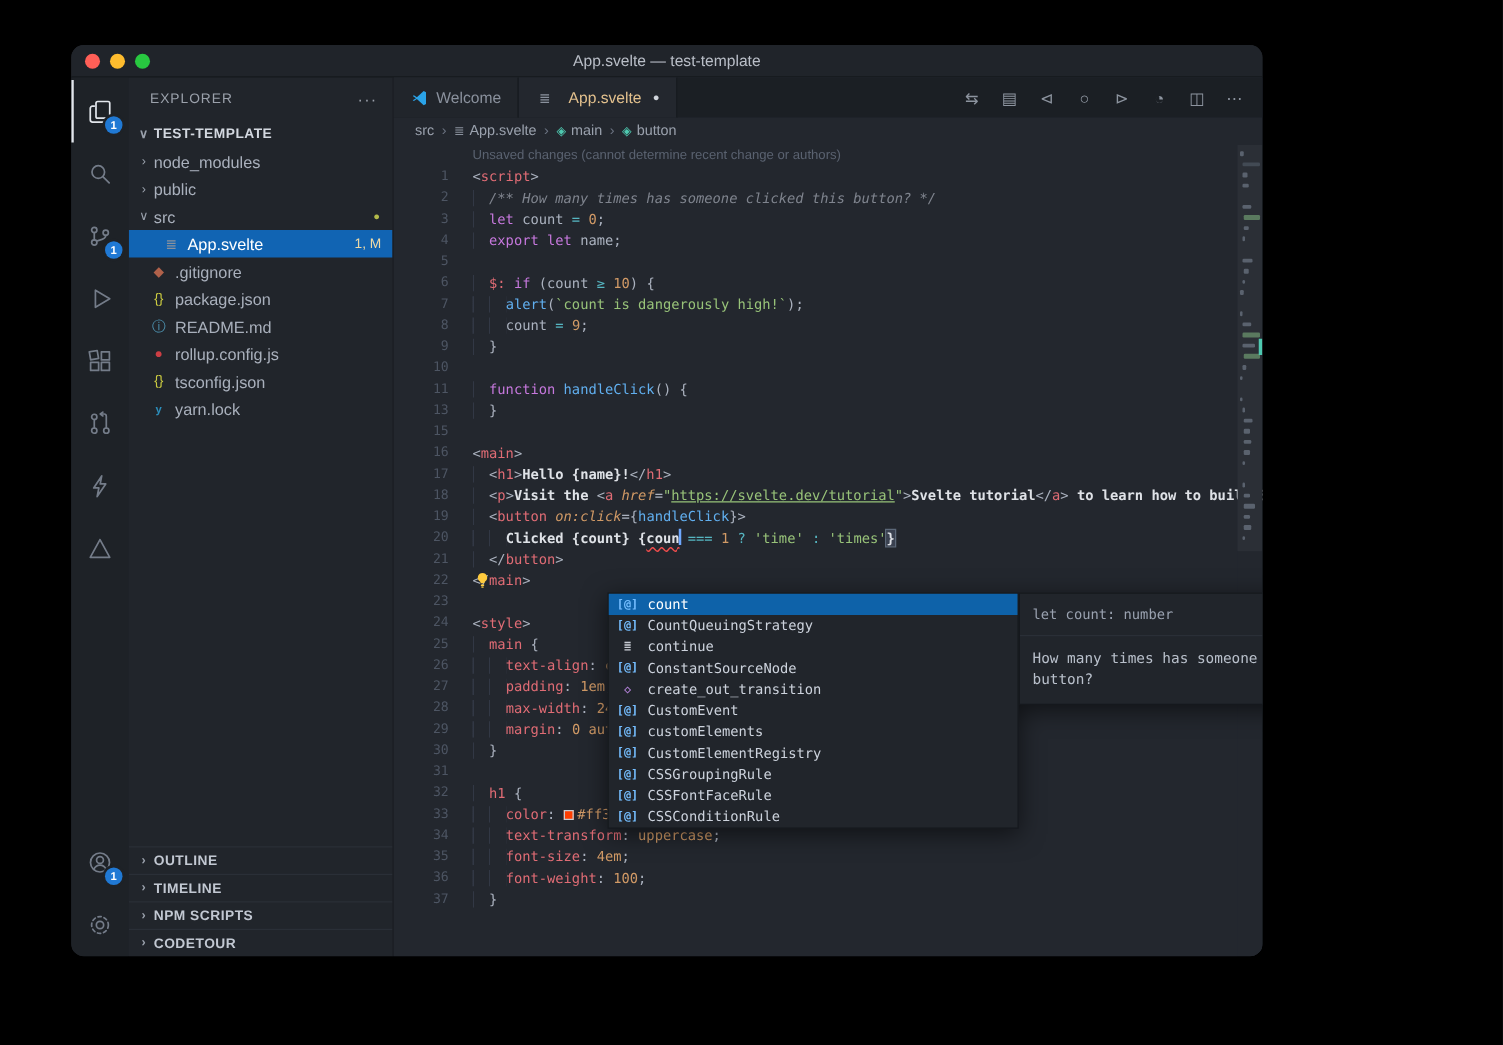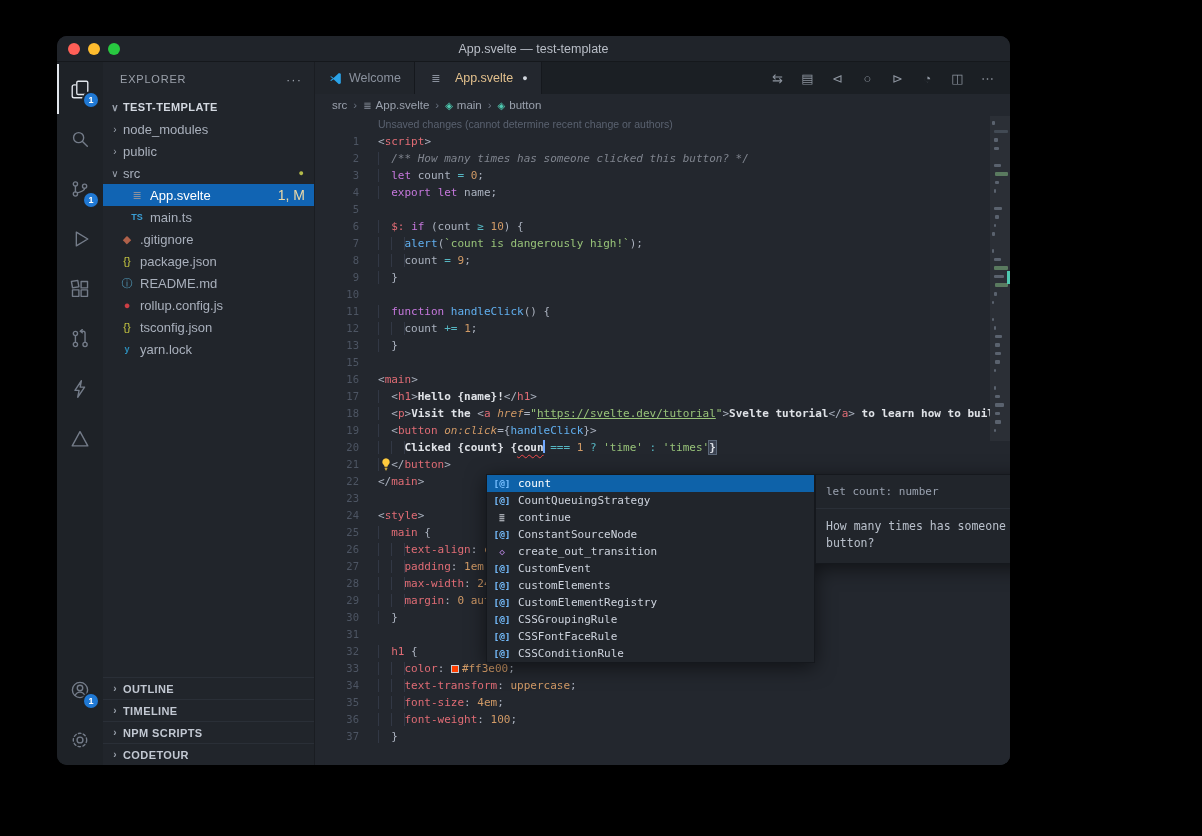--- a/index.html
+++ b/index.html
@@ -21,21 +21,21 @@
 
 .sidebar{width:212px;flex:0 0 212px;background:#21252b;display:flex;flex-direction:column;font-size:13px;color:#a9b0bc;border-right:1px solid #1a1d22;overflow:hidden;}
 .sb-header{height:34px;display:flex;align-items:center;padding:0 12px 0 17px;font-size:11px;letter-spacing:.8px;color:#9ba1ab;}
 .sb-more{margin-left:auto;font-size:13px;letter-spacing:1px;cursor:pointer;}
 .project-row{height:22px;display:flex;align-items:center;padding-left:4px;font-weight:700;font-size:11px;letter-spacing:.4px;color:#d3d8e0;cursor:pointer;}
 .chev{width:16px;flex:0 0 16px;text-align:center;color:#9aa1ac;font-size:10px;}
 .tree-row{height:22px;display:flex;align-items:center;cursor:pointer;white-space:nowrap;font-size:13px;}
 .tree-row.selected{background:#1164b3;color:#fff;}
 .ficon{width:16px;flex:0 0 16px;margin-right:5px;text-align:center;font-size:11px;}
 .tsbadge{font-size:9px;font-weight:700;}
-.meta{margin-left:auto;padding-right:9px;font-size:14px;color:#ecd9a8;}
+.meta{margin-left:auto;padding-right:9px;font-size:11px;color:#ecd9a8;}
 .gitdot{margin-left:auto;padding-right:10px;color:#b3ba4a;font-size:9px;}
 .sb-spacer{flex:1;}
 .sb-section{height:22px;display:flex;align-items:center;font-size:11px;font-weight:700;letter-spacing:.4px;color:#c2c8d2;border-top:1px solid #2a2f37;padding-left:4px;cursor:pointer;}
 
 .editor{flex:1;display:flex;flex-direction:column;background:#23272e;min-width:0;position:relative;}
 .tabbar{height:32px;background:#1b1f24;display:flex;align-items:stretch;flex:0 0 32px;}
 .tab{display:flex;align-items:center;gap:6px;padding:0 13px;font-size:12.5px;color:#8a919d;background:#21252b;border-right:1px solid #15181d;cursor:pointer;}
 .tab.active{background:#23272e;color:#e2c08d;}
 .dirty{color:#d0d5dc;font-size:9px;margin-left:3px;}
 .tab-actions{margin-left:auto;display:flex;align-items:center;gap:3px;padding-right:9px;color:#8d949f;}
@@ -187,24 +187,20 @@
           </div>
           <div class="tree-row" style="padding-left: 4px;">
             <span class="chev">∨</span>
             <span>src</span>
             <span class="gitdot">●</span>
           </div>
           <div class="tree-row selected" style="padding-left: 26px;">
             <span class="ficon" style="color: rgb(138, 145, 157);">≣</span>
             <span>App.svelte</span>
             <span class="meta">1, M</span>
-          </div>
-          <div class="tree-row" style="padding-left: 26px;">
-            <span class="ficon tsbadge" style="color: rgb(58, 159, 214);">TS</span>
-            <span>main.ts</span>
           </div>
           <div class="tree-row" style="padding-left: 16px;">
             <span class="ficon" style="color: rgb(176, 97, 74);">◆</span>
             <span>.gitignore</span>
           </div>
           <div class="tree-row" style="padding-left: 16px;">
             <span class="ficon" style="color: rgb(203, 203, 65);">{}</span>
             <span>package.json</span>
           </div>
           <div class="tree-row" style="padding-left: 16px;">
@@ -298,21 +294,20 @@
             <div class="code-line"><span class="ln">2</span><span class="lc"><span class="tok ind">  </span><span class="tok cmt">/** How many times has someone clicked this button? */</span></span></div>
             <div class="code-line"><span class="ln">3</span><span class="lc"><span class="tok ind">  </span><span class="tok kw">let</span><span class="tok def"> count </span><span class="tok op">=</span><span class="tok def"> </span><span class="tok num">0</span><span class="tok pun">;</span></span></div>
             <div class="code-line"><span class="ln">4</span><span class="lc"><span class="tok ind">  </span><span class="tok kw">export</span><span class="tok def"> </span><span class="tok kw">let</span><span class="tok def"> name;</span></span></div>
             <div class="code-line"><span class="ln">5</span><span class="lc"></span></div>
             <div class="code-line"><span class="ln">6</span><span class="lc"><span class="tok ind">  </span><span class="tok tag">$:</span><span class="tok def"> </span><span class="tok kw">if</span><span class="tok def"> (count </span><span class="tok op">≥</span><span class="tok def"> </span><span class="tok num">10</span><span class="tok pun">) {</span></span></div>
             <div class="code-line"><span class="ln">7</span><span class="lc"><span class="tok ind">    </span><span class="tok fn">alert</span><span class="tok pun">(</span><span class="tok str">`count is dangerously high!`</span><span class="tok pun">);</span></span></div>
             <div class="code-line"><span class="ln">8</span><span class="lc"><span class="tok ind">    </span><span class="tok def">count </span><span class="tok op">=</span><span class="tok def"> </span><span class="tok num">9</span><span class="tok pun">;</span></span></div>
             <div class="code-line"><span class="ln">9</span><span class="lc"><span class="tok ind">  </span><span class="tok pun">}</span></span></div>
             <div class="code-line"><span class="ln">10</span><span class="lc"></span></div>
             <div class="code-line"><span class="ln">11</span><span class="lc"><span class="tok ind">  </span><span class="tok kw">function</span><span class="tok def"> </span><span class="tok fn">handleClick</span><span class="tok pun">() {</span></span></div>
-            <div class="code-line"><span class="ln">12</span><span class="lc"><span class="tok ind">    </span><span class="tok def">count </span><span class="tok op">+=</span><span class="tok def"> </span><span class="tok num">1</span><span class="tok pun">;</span></span></div>
             <div class="code-line"><span class="ln">13</span><span class="lc"><span class="tok ind">  </span><span class="tok pun">}</span></span></div>
             <div class="code-line"><span class="ln">15</span><span class="lc"></span></div>
             <div class="code-line"><span class="ln">16</span><span class="lc"><span class="tok pun">&lt;</span><span class="tok tag">main</span><span class="tok pun">&gt;</span></span></div>
             <div class="code-line"><span class="ln">17</span><span class="lc"><span class="tok ind">  </span><span class="tok pun">&lt;</span><span class="tok tag">h1</span><span class="tok pun">&gt;</span><span class="tok txt">Hello {name}!</span><span class="tok pun">&lt;/</span><span class="tok tag">h1</span><span class="tok pun">&gt;</span></span></div>
             <div class="code-line"><span class="ln">18</span><span class="lc"><span class="tok ind">  </span><span class="tok pun">&lt;</span><span class="tok tag">p</span><span class="tok pun">&gt;</span><span class="tok txt">Visit the </span><span class="tok pun">&lt;</span><span class="tok tag">a</span><span class="tok def"> </span><span class="tok attr">href</span><span class="tok pun">=</span><span class="tok str">"</span><span class="tok str link">https://svelte.dev/tutorial</span><span class="tok str">"</span><span class="tok pun">&gt;</span><span class="tok txt">Svelte tutorial</span><span class="tok pun">&lt;/</span><span class="tok tag">a</span><span class="tok pun">&gt;</span><span class="tok txt"> to learn how to build Svelte apps.</span><span class="tok pun">&lt;/</span><span class="tok tag">p</span><span class="tok pun">&gt;</span></span></div>
             <div class="code-line"><span class="ln">19</span><span class="lc"><span class="tok ind">  </span><span class="tok pun">&lt;</span><span class="tok tag">button</span><span class="tok def"> </span><span class="tok attr">on:click</span><span class="tok pun">={</span><span class="tok fn">handleClick</span><span class="tok pun">}&gt;</span></span></div>
             <div class="code-line"><span class="ln">20</span><span class="lc"><span class="tok ind">    </span><span class="tok txt">Clicked {count} {</span><span class="tok txt squig">coun</span><span class="cursor"></span><span class="tok def"> </span><span class="tok op">===</span><span class="tok def"> </span><span class="tok num">1</span><span class="tok def"> </span><span class="tok op">?</span><span class="tok def"> </span><span class="tok str">'time'</span><span class="tok def"> </span><span class="tok op">:</span><span class="tok def"> </span><span class="tok str">'times'</span><span class="tok txt brkmatch">}</span></span></div>
             <div class="code-line"><span class="ln">21</span><span class="lc"><span class="tok ind">  </span><span class="tok pun">&lt;/</span><span class="tok tag">button</span><span class="tok pun">&gt;</span></span></div>
             <div class="code-line"><span class="ln">22</span><span class="lc"><span class="tok pun">&lt;/</span><span class="tok tag">main</span><span class="tok pun">&gt;</span></span></div>
             <div class="code-line"><span class="ln">23</span><span class="lc"></span></div>

